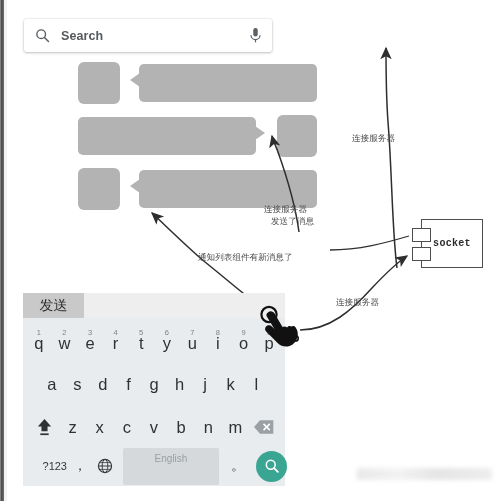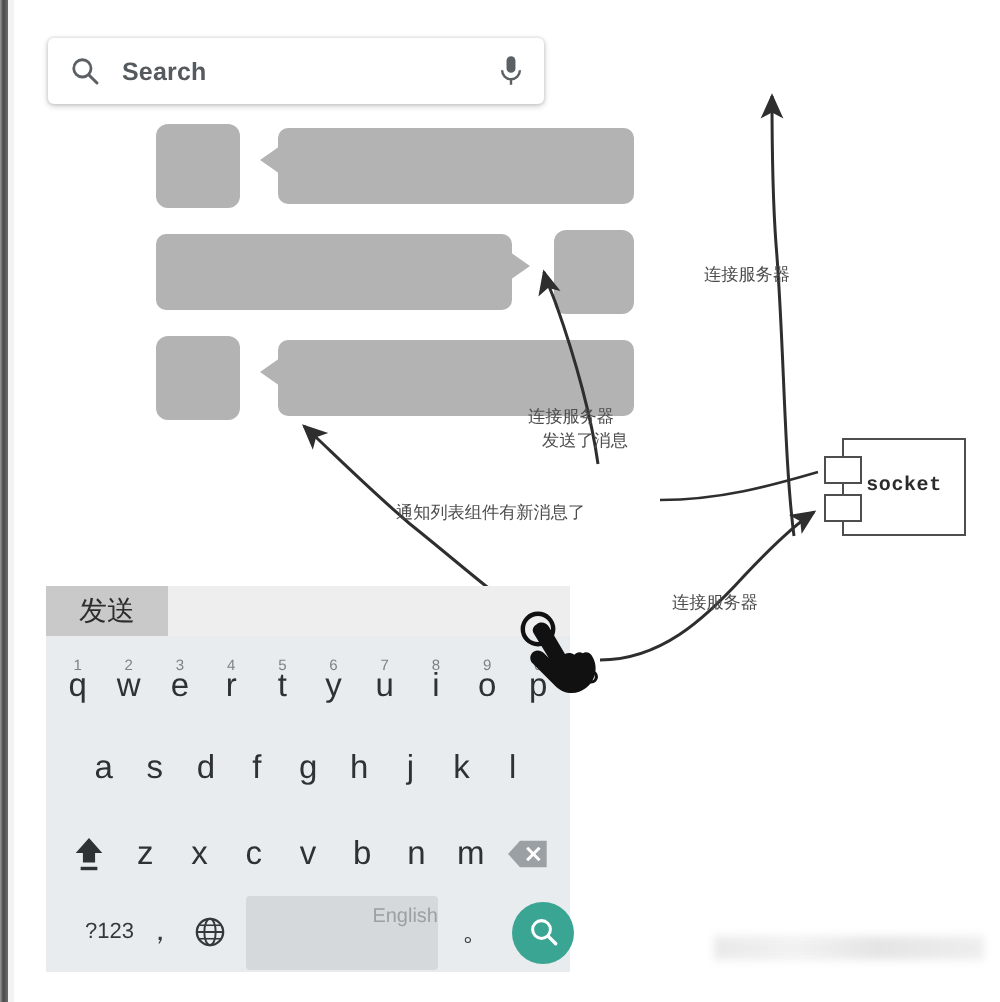--- a/index.html
+++ b/index.html
@@ -200,21 +200,21 @@
   }
 
   .spacebar {
     flex: 0 0 auto;
     width: 96px; height: 37px;
     background: #d5d9db;
     border-radius: 2px;
     color: #9aa0a3;
     font-size: 10px;
     line-height: 21px;
-    text-align: right;
+    text-align: center;
     margin: 0 6px;
   }
   .enter-key {
     flex: 0 0 auto;
     width: 31px; height: 31px;
     border-radius: 50%;
     background: #3ba593;
     display: flex;
     align-items: center;
     justify-content: center;

